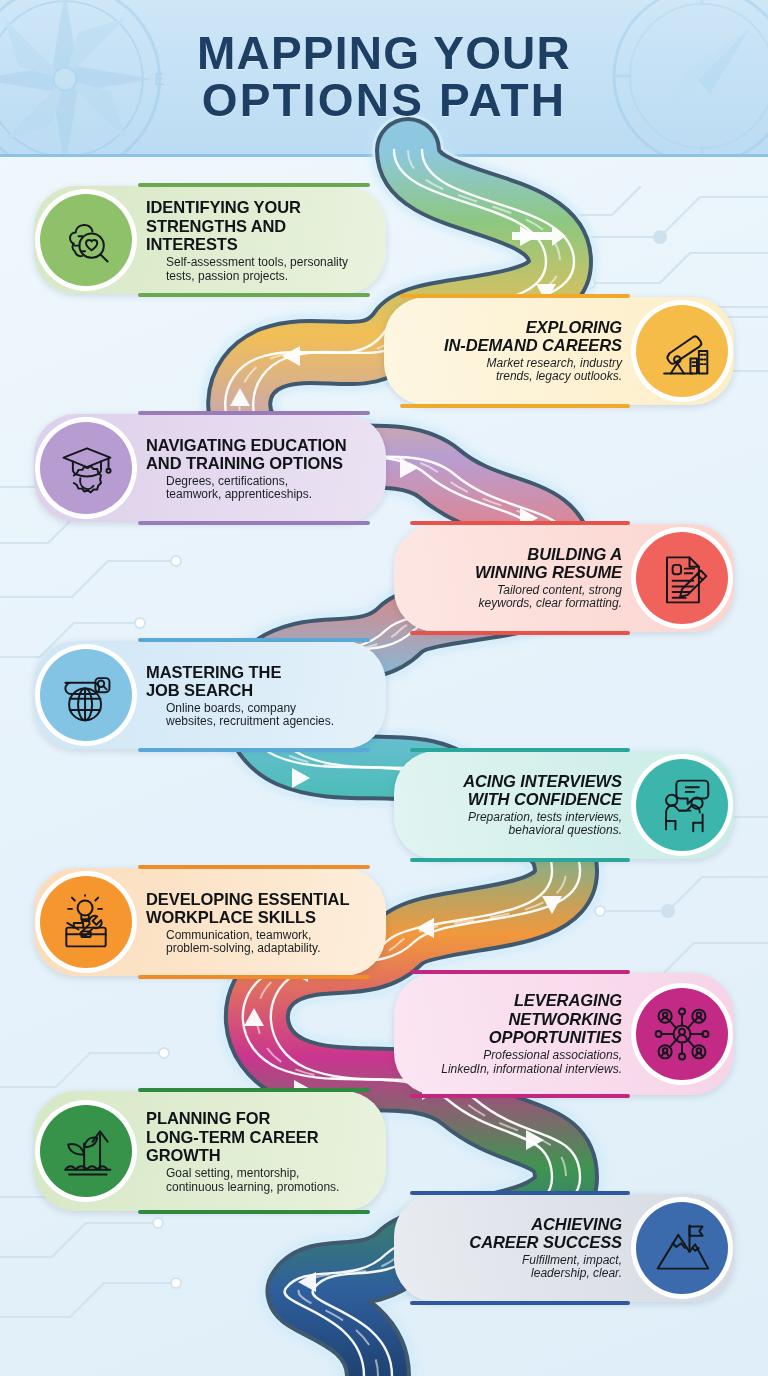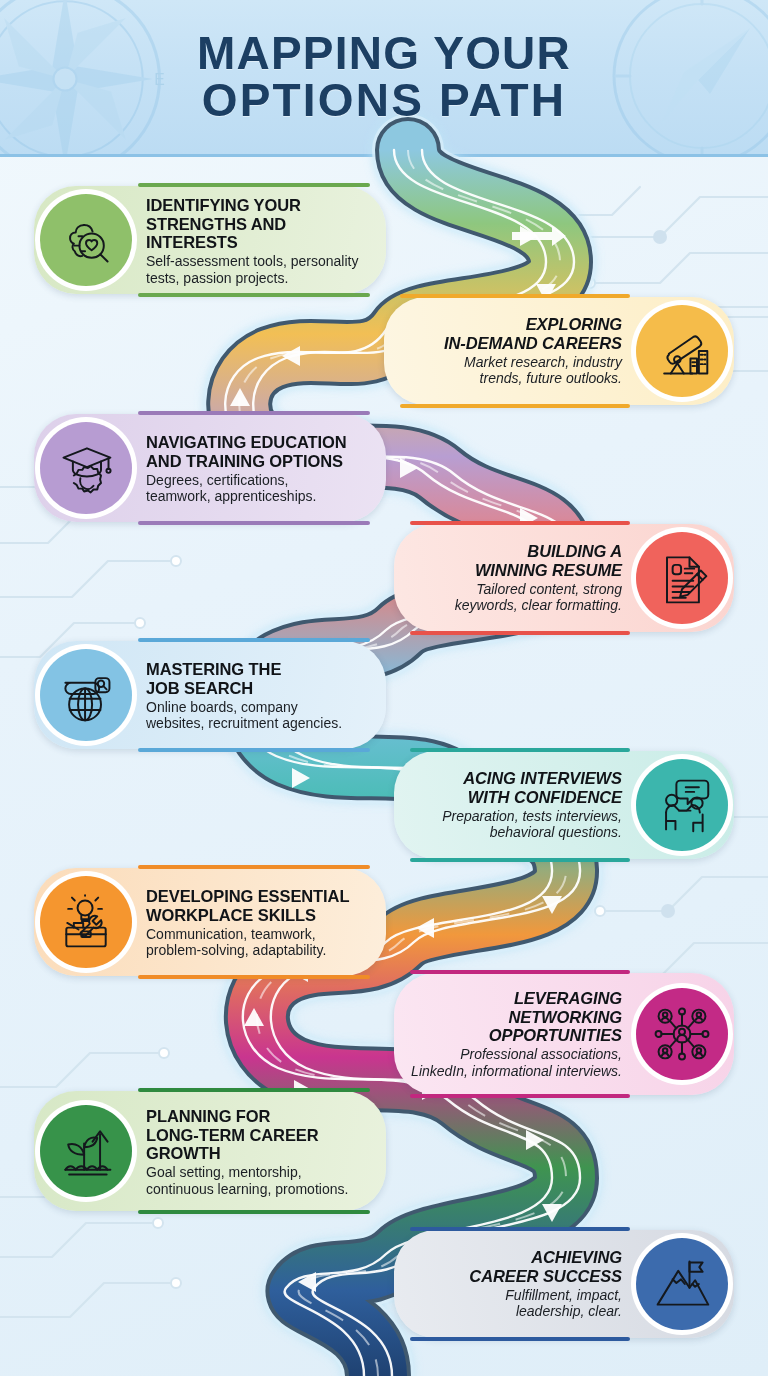--- a/index.html
+++ b/index.html
@@ -65,21 +65,21 @@
   .icon-wrap svg { width:60px; height:60px; display:block; }
 
   .card-text { padding:8px 14px 6px 8px; }
   .card.right .card-text { text-align:right; padding:6px 8px 6px 14px; }
   .card-title {
     font-size:16.5px; font-weight:bold; color:#111418;
     line-height:1.12; letter-spacing:-0.1px;
     text-transform:uppercase;
   }
   .card-desc {
-    font-size:14px; color:#1b1f24; line-height:1.16; margin-top:2px;
+    font-size:12px; color:#1b1f24; line-height:1.16; margin-top:2px;margin-left:20px;
   }
 </style>
 </head>
 <body>
 
 <div id="stage">
 
   <div class="header">
     <svg class="header-deco" style="left:-40px;top:-26px;width:210px;height:210px" viewBox="0 0 200 200">
       <circle cx="100" cy="100" r="90" fill="none" stroke="#8fc3e6" stroke-width="3"></circle>
@@ -290,21 +290,21 @@
       <path d="M27 45 L20 56 M27 45 L34 56"></path>
       <path d="M13 56 h30"></path>
       <rect x="41" y="40" width="7" height="16"></rect>
       <rect x="50" y="32" width="9" height="24"></rect>
       <path d="M43 44h3 M43 48h3 M52 36h2 M56 36h1 M52 41h2 M56 41h1 M52 46h2 M56 46h1"></path>
     </g>
           </svg>
         </div>
         <div class="card-text">
           <div class="card-title"><span>EXPLORING</span><br><span>IN-DEMAND CAREERS</span></div>
-          <div class="card-desc"><span>Market research, industry</span><br><span>trends, future outlooks.</span></div>
+          <div class="card-desc"><span>Market research, industry</span><br><span>trends, legacy outlooks.</span></div>
         </div>
       </div>
       <div class="card left" style="top: 414px; width: 352px; height: 108px; background: linear-gradient(100deg, rgb(221, 208, 234) 0%, rgb(235, 226, 243) 100%);">
         <div class="accent-top" style="background: rgb(154, 122, 184); width: 232px; left: 104px;"></div>
         <div class="accent-bot" style="background: rgb(154, 122, 184); width: 232px; left: 104px;"></div>
         <div class="icon-wrap" style="background: rgb(183, 156, 210);">
           <svg viewBox="0 0 64 64">
     <g fill="none" stroke="#14181d" stroke-width="2.1" stroke-linecap="round" stroke-linejoin="round">
       <path d="M33 11 L58 21 L33 31 L8 21 z"></path>
       <path d="M18 25 v9 c0 4 7 7 15 7 s15-3 15-7 v-9"></path>
@@ -457,21 +457,21 @@
       <path d="M10 52 h48"></path>
       <path d="M14 57 h40"></path>
     </g>
           </svg>
         </div>
         <div class="card-text">
           <div class="card-title"><span>PLANNING FOR</span><br><span>LONG-TERM CAREER</span><br><span>GROWTH</span></div>
           <div class="card-desc"><span>Goal setting, mentorship,</span><br><span>continuous learning, promotions.</span></div>
         </div>
       </div>
-      <div class="card right" style="top: 1230px; width: 340px; height: 108px; background: linear-gradient(260deg, rgb(214, 218, 226) 0%, rgb(232, 235, 240) 100%);">
+      <div class="card right" style="top: 1194px; width: 340px; height: 108px; background: linear-gradient(260deg, rgb(214, 218, 226) 0%, rgb(232, 235, 240) 100%);">
         <div class="accent-top" style="background: rgb(45, 90, 158); width: 220px; right: 104px;"></div>
         <div class="accent-bot" style="background: rgb(45, 90, 158); width: 220px; right: 104px;"></div>
         <div class="icon-wrap" style="background: rgb(60, 107, 173);">
           <svg viewBox="0 0 64 64">
     <g fill="none" stroke="#14181d" stroke-width="2.1" stroke-linecap="round" stroke-linejoin="round">
       <path d="M6 54 L28 18 L40 36 L46 28 L60 54 z"></path>
       <path d="M22 27 l4 4 l5 -4 l4 5"></path>
       <path d="M43 32 l3 3 l4 -3"></path>
       <path d="M40 36 V8"></path>
       <path d="M40 9 h14 l-3.5 5 L54 19 H40 z"></path>

